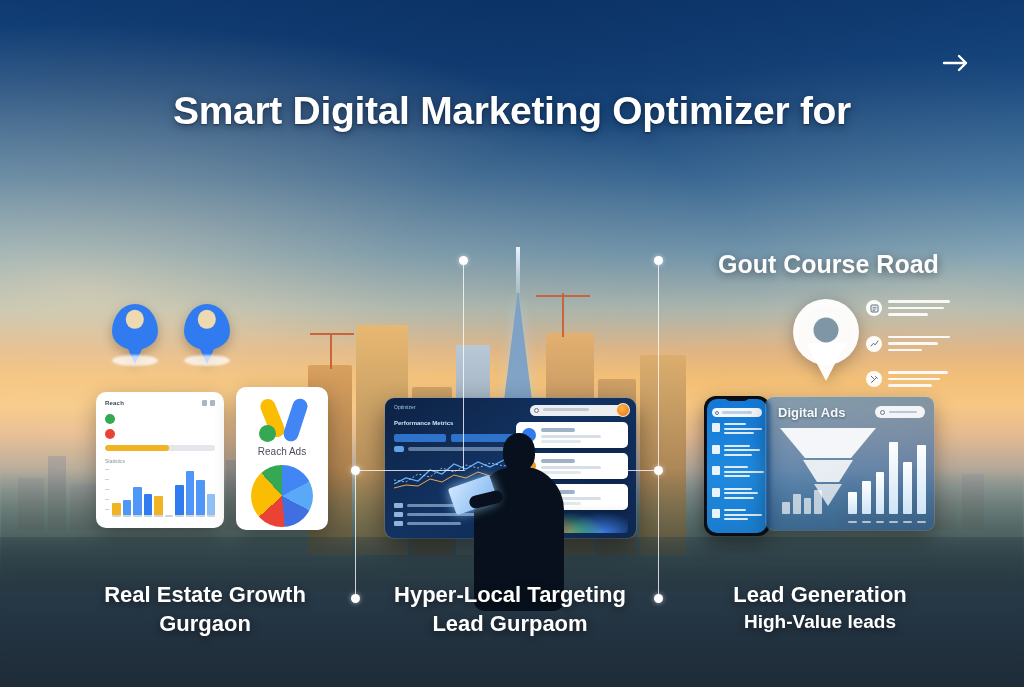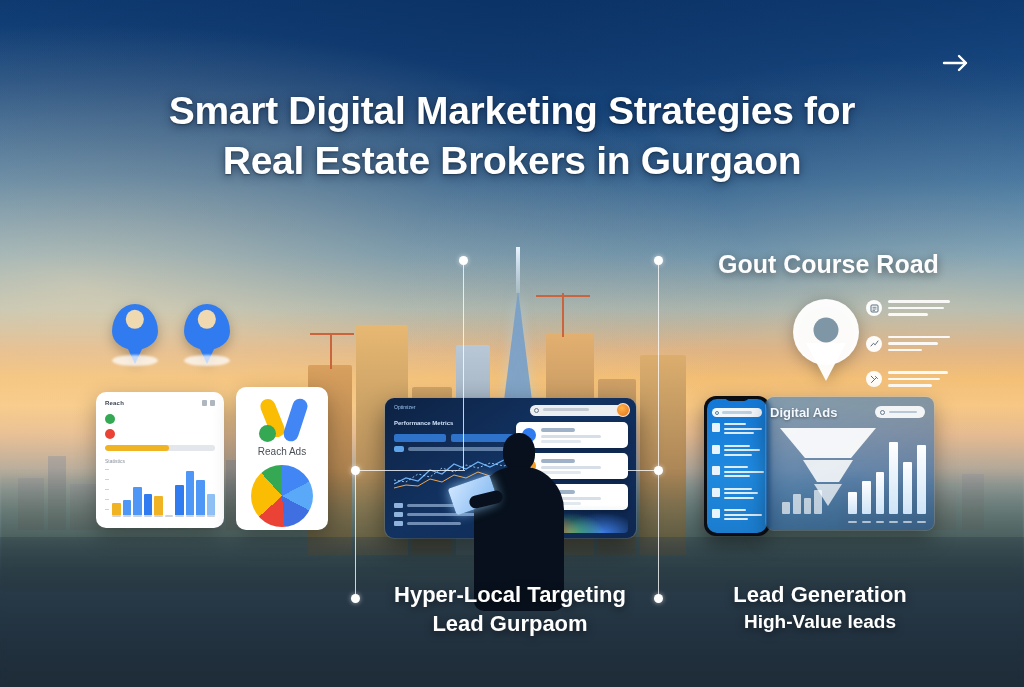--- a/index.html
+++ b/index.html
@@ -298,21 +298,21 @@
 
   
   #adspanel{
     position:absolute; left:766px; top:397px; width:168px; height:133px;
     border-radius:8px; overflow:hidden;
     background:linear-gradient(150deg, rgba(60,130,200,.62), rgba(35,90,160,.55));
     box-shadow:0 8px 22px rgba(0,0,0,.35), 0 0 0 1px rgba(190,220,250,.3);
     backdrop-filter:blur(2px);
   }
   #adspanel .ttl{
-    position:absolute; left:4px; top:8px; font-size:13px; font-weight:bold;
+    position:absolute; left:12px; top:8px; font-size:13px; font-weight:bold;
     color:#f3f8ff; text-shadow:0 1px 3px rgba(0,0,0,.4);
   }
   #adspanel .srch2{
     position:absolute; right:9px; top:9px; width:50px; height:12px; border-radius:7px;
     background:rgba(255,255,255,.9);
   }
   #adspanel .srch2 .mag{position:absolute;left:5px;top:3.5px;width:5px;height:5px;border:1px solid #5d7890;border-radius:50%;}
   #adspanel .srch2 .tx{position:absolute;left:14px;top:5px;width:28px;height:2px;background:#b9c8d6;border-radius:2px;}
   .funnel{ position:absolute; left:14px; top:31px; width:96px; height:86px; }
   .funnel i{ display:block; margin:0 auto 2px; }
@@ -398,22 +398,21 @@
   <div class="bottom-blur"></div>
 
 
   <div class="arrow-btn">
     <svg width="28" height="20" viewBox="0 0 28 20" aria-hidden="true">
       <path d="M2 10 H24 M17 3 L24 10 L17 17" fill="none" stroke="#ffffff" stroke-width="2.4" stroke-linecap="round" stroke-linejoin="round"></path>
     </svg>
   </div>
 
   <div class="headline">
-    <span class="l1">Smart Digital Marketing Strategies for</span>
-    <span class="l2">Real Estate Brokers in Gurgaon</span>
+    <span class="l1">Smart Digital Marketing Optimizer for</span>
   </div>
 
   <div class="sec-label" id="label-right">Gout Course Road</div>
 
   <div class="pin" style="left:112px; top:304px; width:46px; height:46px;">
     <div class="head">
       <div class="hole"></div>
     </div>
     <div class="shadow"></div>
   </div>
@@ -702,20 +701,24 @@
   <div class="conn-dot" style="left:351px; top:466px;"></div>
   <div class="conn-dot" style="left:351px; top:594px;"></div>
 
   <div class="conn" style="left:658px; top:262px; height:208px;"></div>
   <div class="conn-dot" style="left:654px; top:256px;"></div>
   <div class="conn-elbow" style="left:620px; top:470px; width:42px;"></div>
   <div class="conn" style="left:658px; top:470px; height:128px;"></div>
   <div class="conn-dot" style="left:654px; top:466px;"></div>
   <div class="conn-dot" style="left:654px; top:594px;"></div>
 
+  <div class="caption" id="cap-left">
+    <div class="c1">Real Estate Growth</div>
+    <div class="c2">Gurgaon</div>
+  </div>
   <div class="caption" id="cap-mid">
     <div class="c1">Hyper-Local Targeting</div>
     <div class="c2">Lead Gurpaom</div>
   </div>
   <div class="caption small" id="cap-right">
     <div class="c1">Lead Generation</div>
     <div class="c2">High-Value leads</div>
   </div>
 
 </div>

